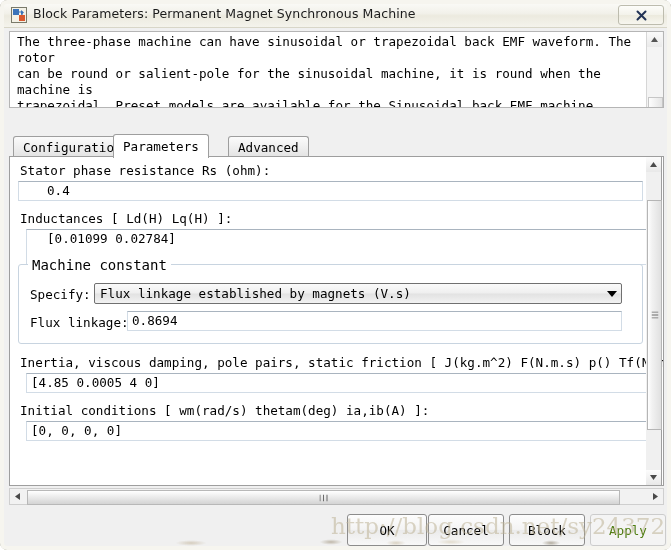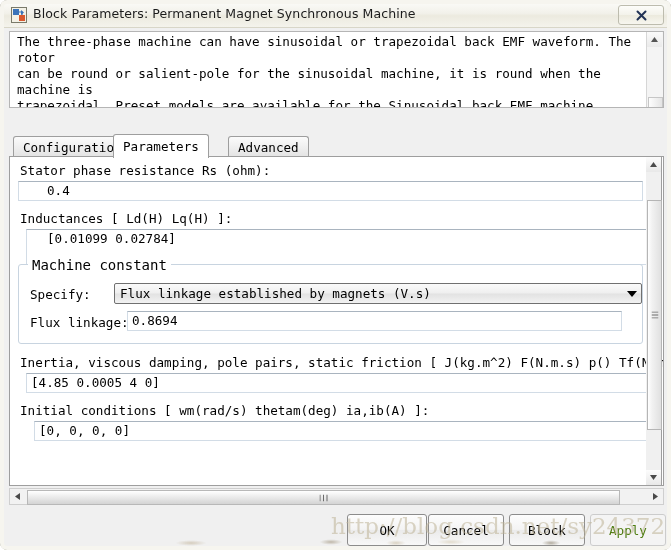--- a/index.html
+++ b/index.html
@@ -209,21 +209,20 @@
     background: linear-gradient(to bottom, #fafafa 0%, #efefef 48%, #e2e2e2 52%, #f2f2f2 100%);
     border: 1px solid #707070;
     border-radius: 2px;
     font-size: 12.6px;
     color: #000;
     padding: 0 5px;
     line-height: 19px;
     white-space: nowrap;
     overflow: hidden;
     cursor: default;
-    margin-left: 20px;
   }
   .dropdown-arrow {
     position: absolute;
     right: 4px; top: 50%;
     transform: translateY(-50%);
     width: 0; height: 0;
     border-left: 5px solid transparent;
     border-right: 5px solid transparent;
     border-top: 6px solid #000;
   }
@@ -419,21 +418,21 @@
         <span class="dropdown-arrow"></span>
       </div>
 
       <div class="field-label" style="left:20px; top:158px;">Flux linkage:</div>
       <div class="field-input" style="left:117px; top:154px; width:495px; height:20px;">0.8694</div>
 
       <div class="field-label" style="left:10px; top:198px;">Inertia, viscous damping, pole pairs, static friction [ J(kg.m^2)  F(N.m.s)  p()  Tf(N.m)]</div>
       <div class="field-input" style="left:8px; top:216px; width:625px; height:20px;margin-left:8px;">[4.85 0.0005 4 0]</div>
 
       <div class="field-label" style="left:10px; top:246px;">Initial conditions  [ wm(rad/s)  thetam(deg)  ia,ib(A) ]:</div>
-      <div class="field-input" style="left:24px; top:264px; width:625px; height:20px;">[0, 0, 0, 0]</div>
+      <div class="field-input" style="left:16px; top:264px; width:625px; height:20px;">[0, 0, 0, 0]</div>
 
     </div>
   </div>
 
   <div class="panel-vsb">
     <div class="sb-btn" style="top:0;">
       <svg width="7" height="5" viewBox="0 0 7 5">
         <path d="M3.5 0 L7 5 L0 5 Z" fill="#4a4a4a"></path>
       </svg>
     </div>

